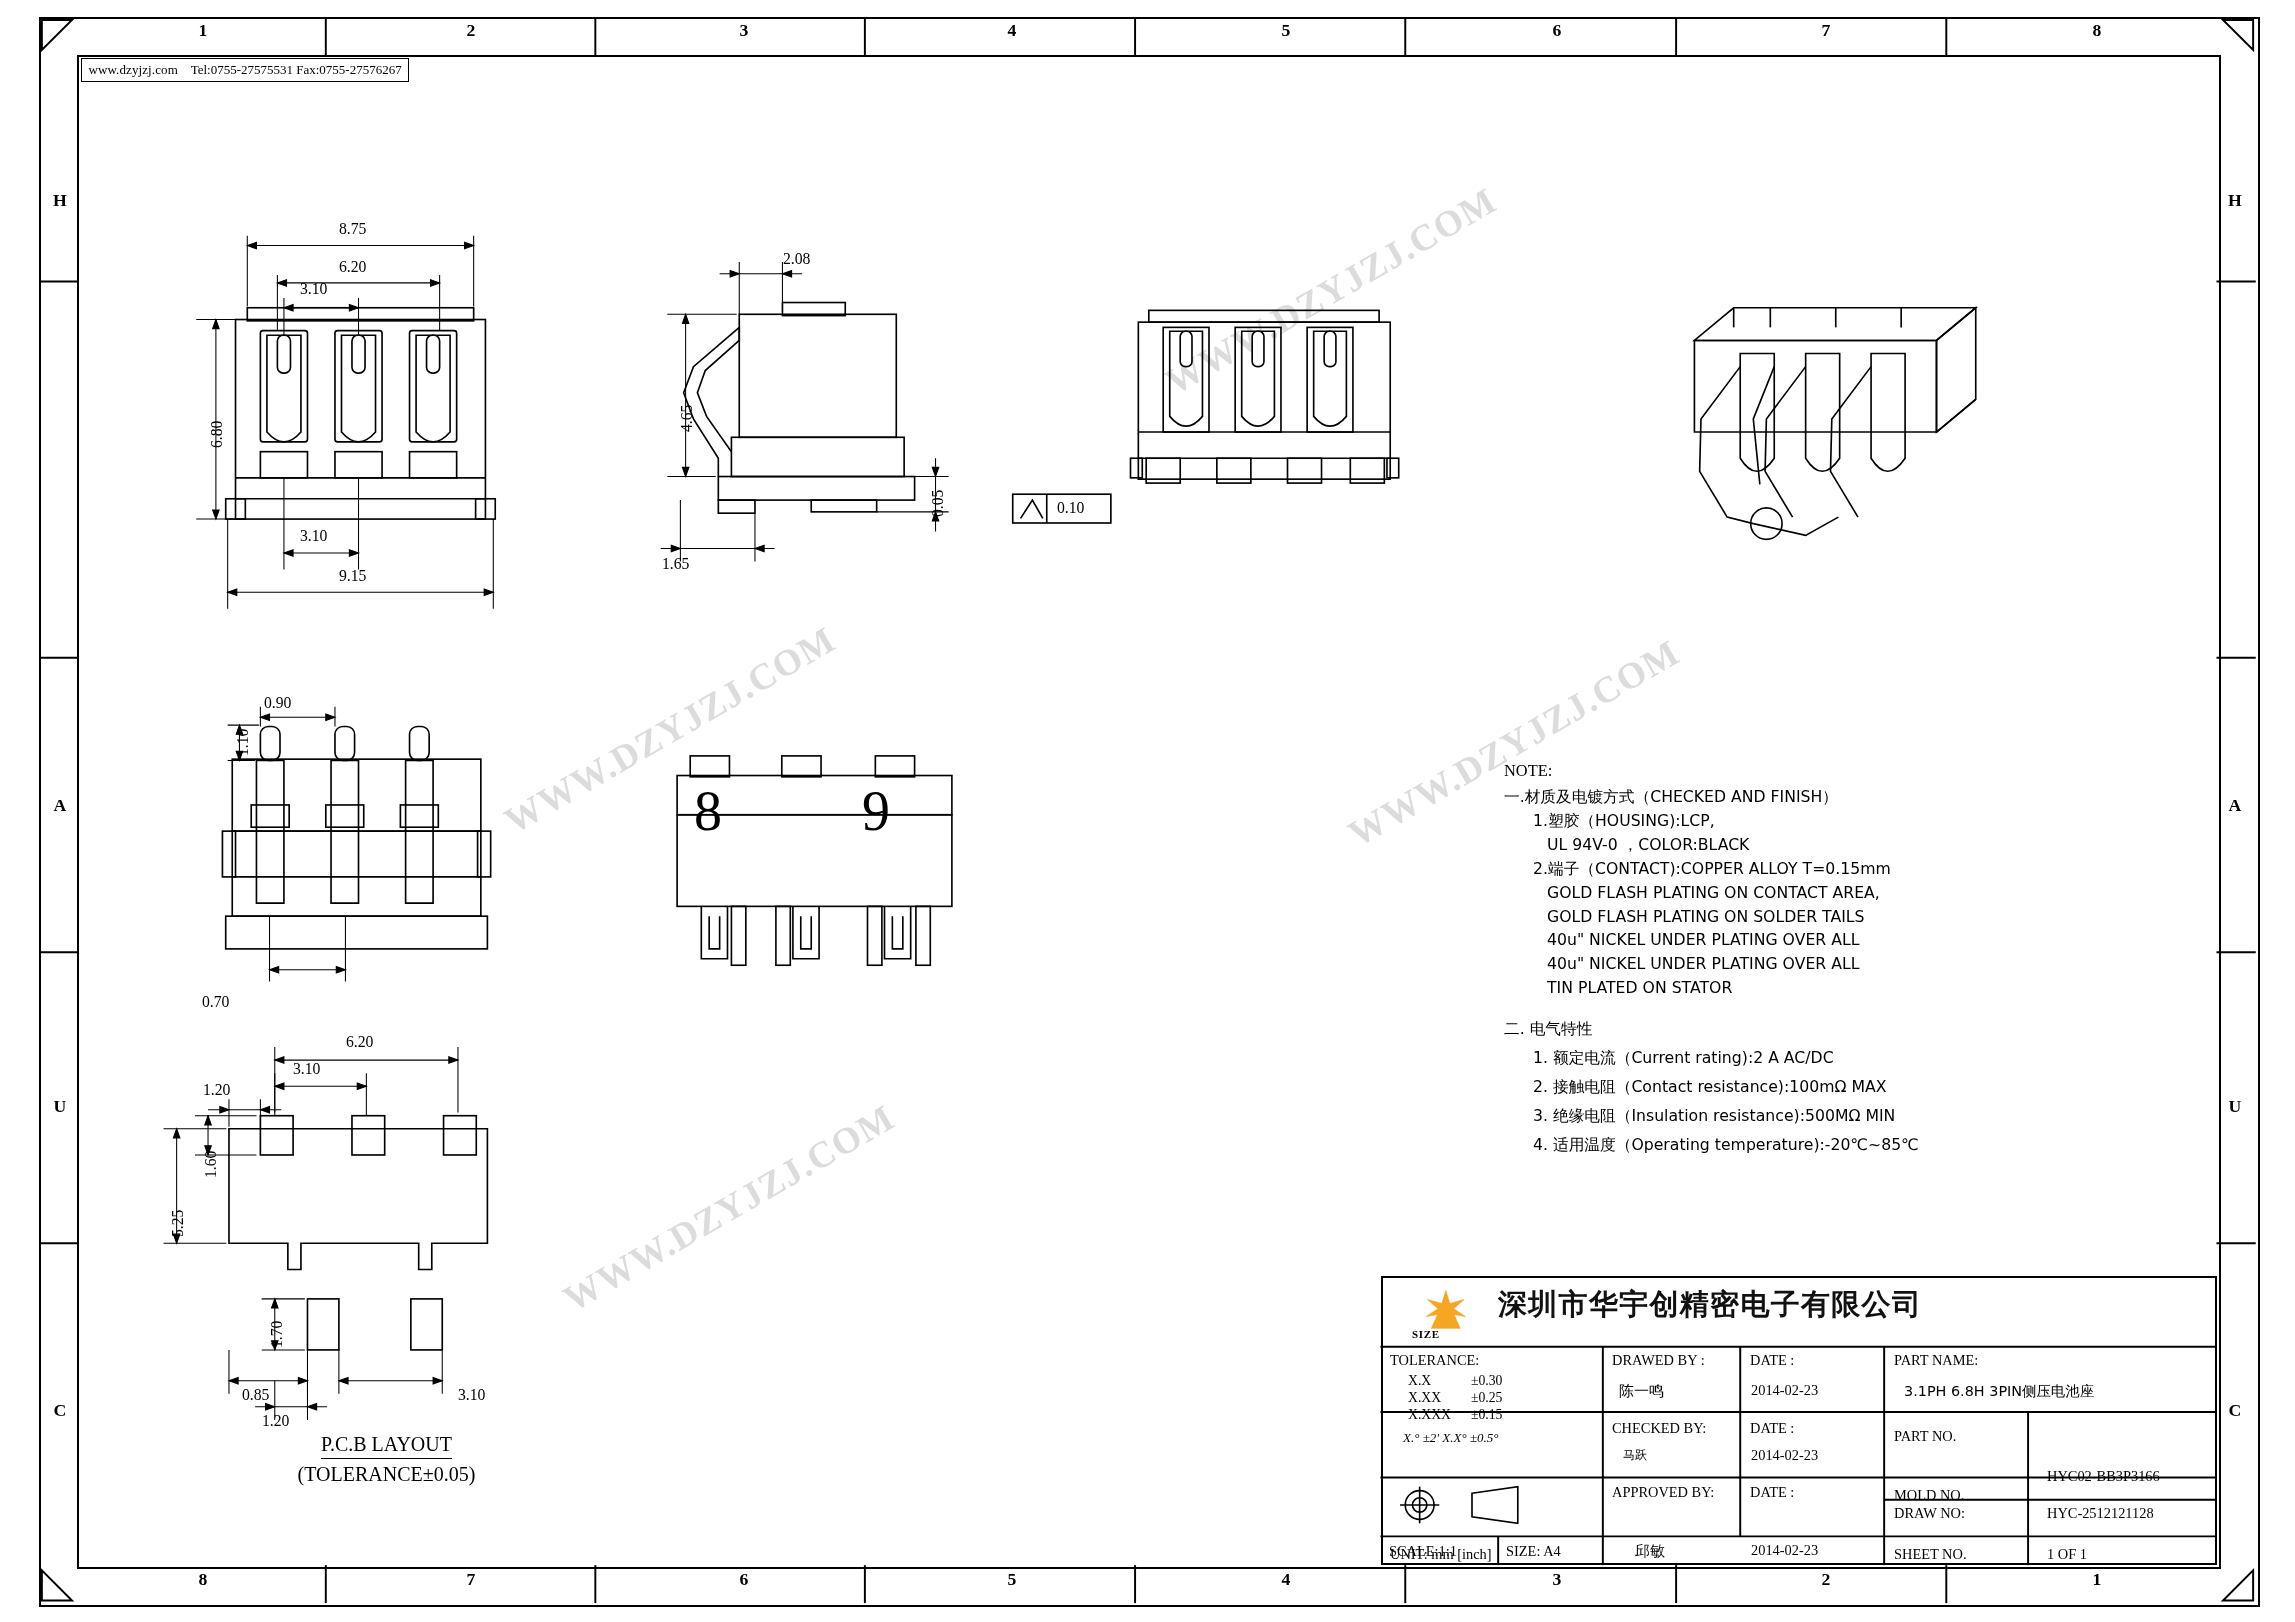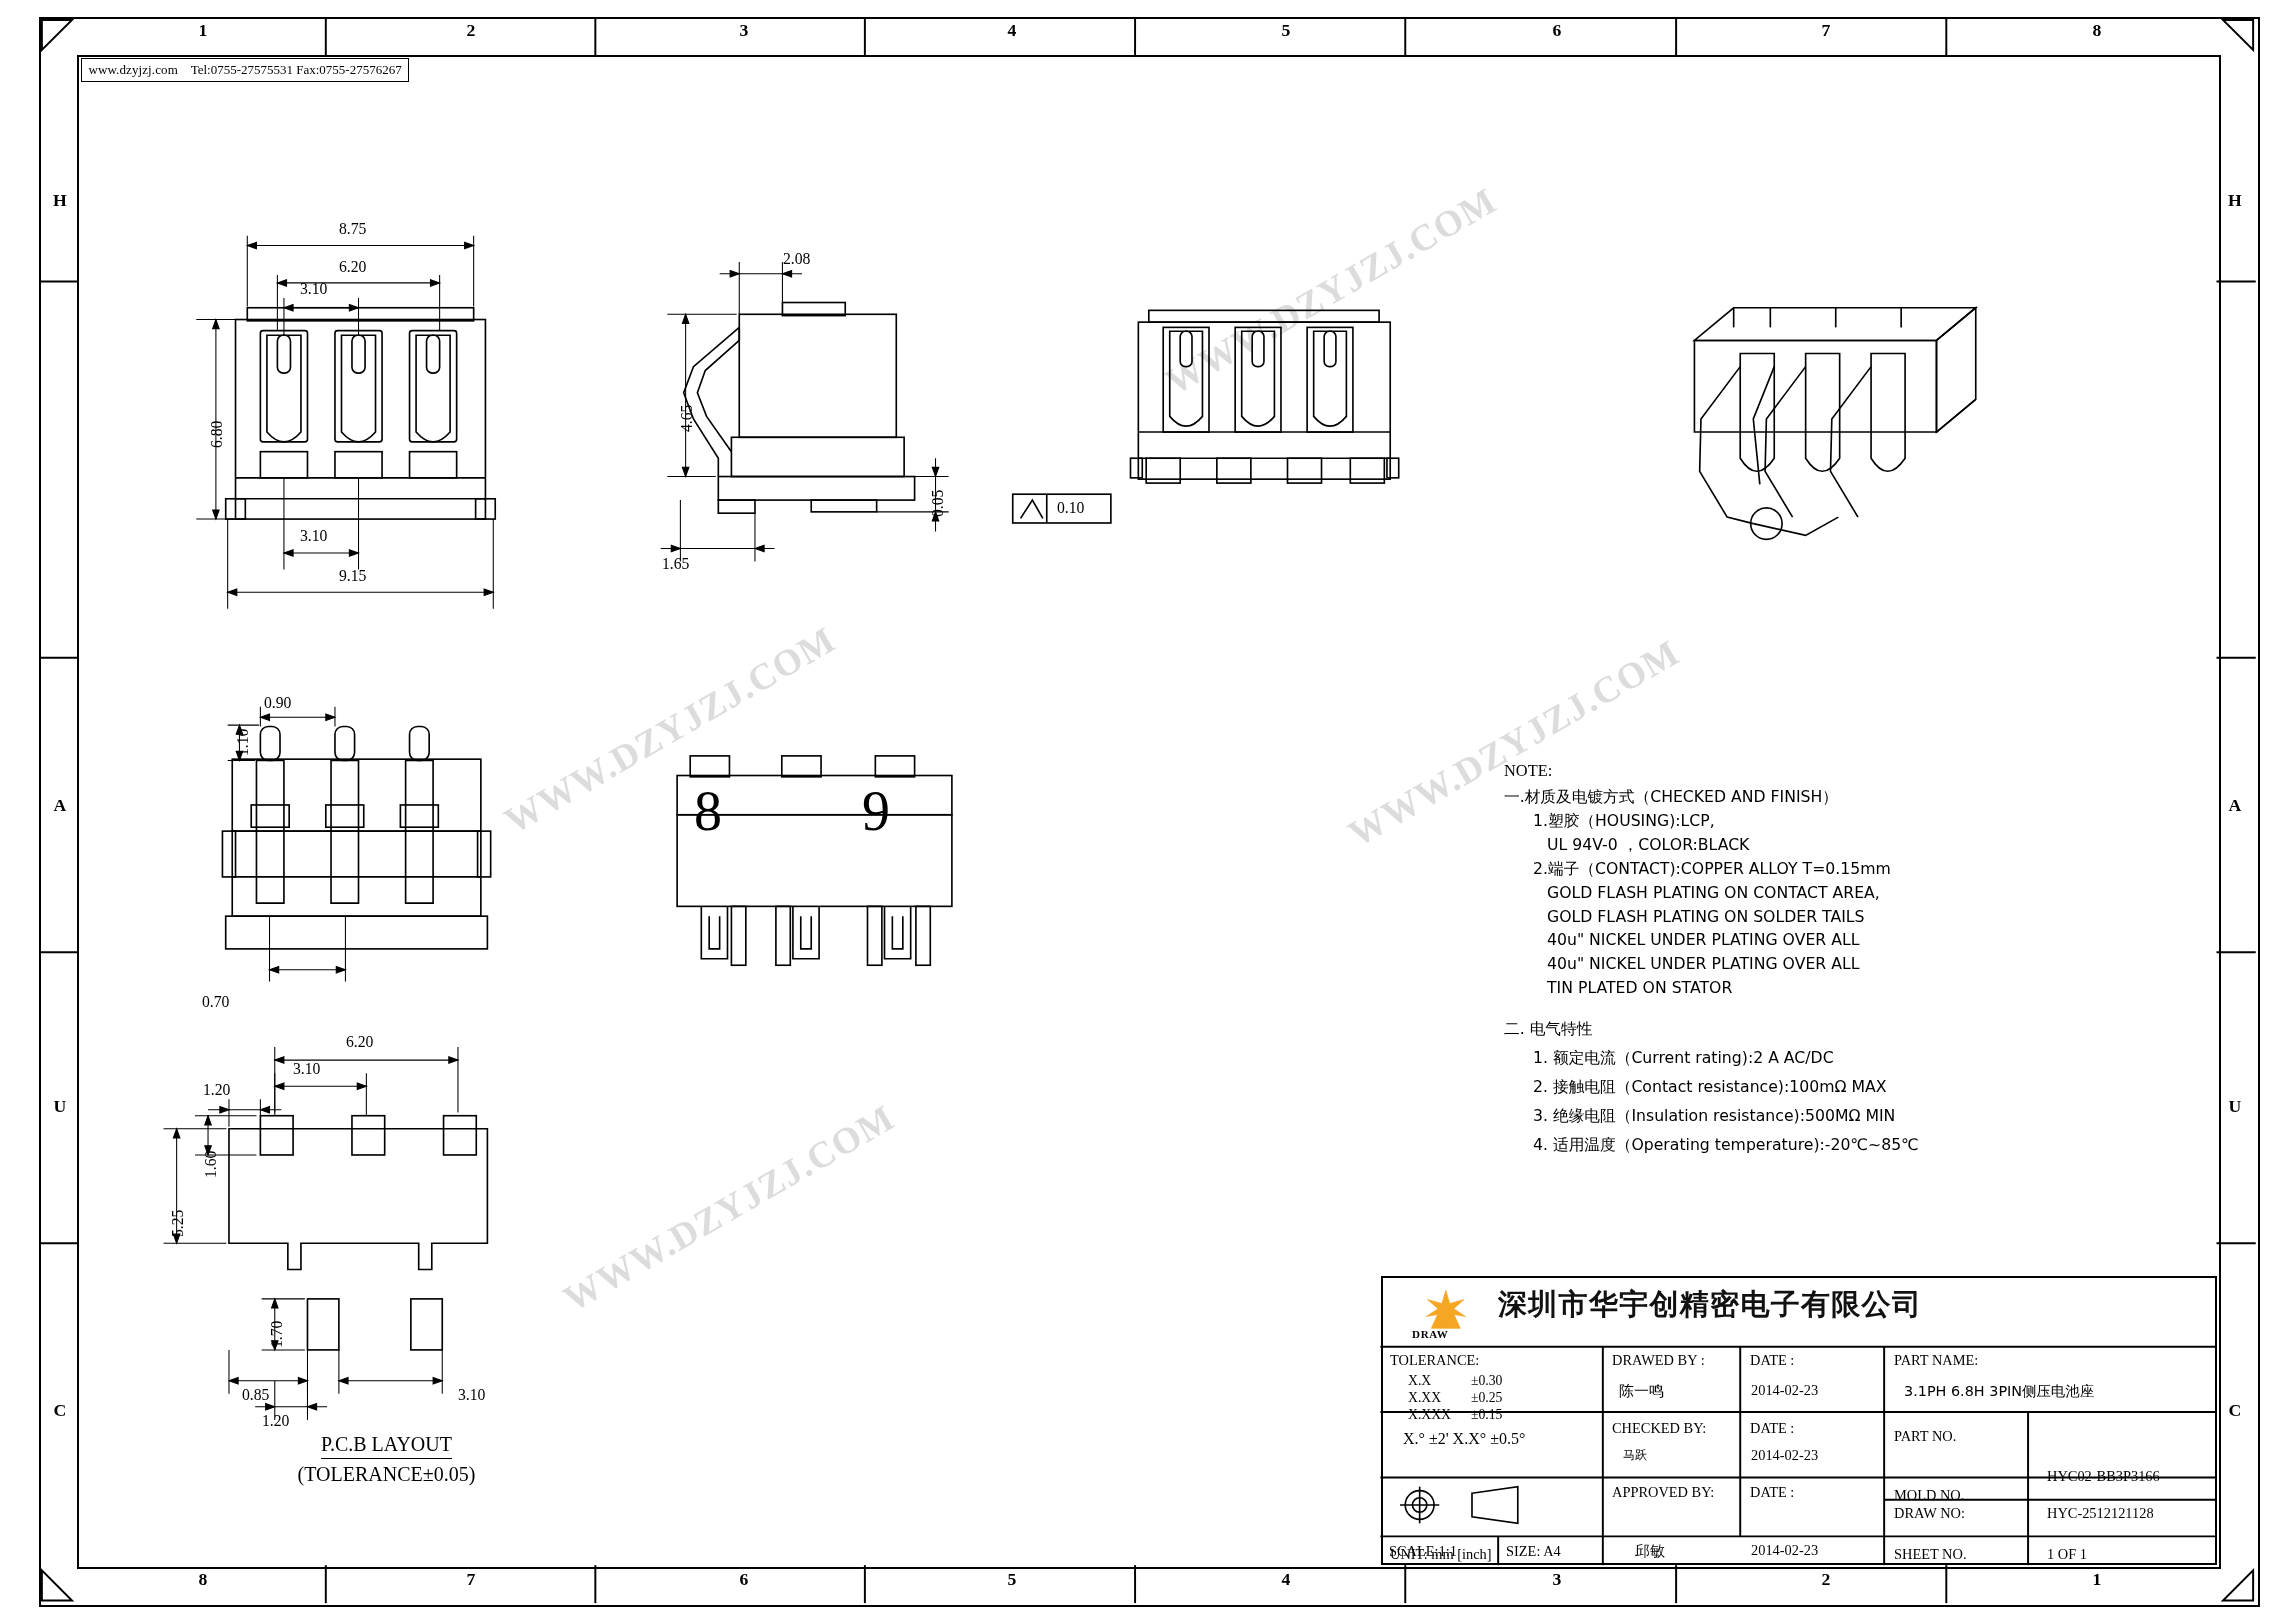--- a/index.html
+++ b/index.html
@@ -511,31 +511,31 @@
       <line x1="2170" y1="2272" x2="2170" y2="2328"></line>
       <path d="M2250 2282 L2320 2272 L2320 2328 L2250 2318 Z"></path>
     </g>
 
     <g>
       <path d="M2210 1980 L2232 2030 L2188 2030 Z" fill="#f5a623" stroke="#f5a623"></path>
       <path d="M2210 1972 L2216 1992 L2238 1986 L2222 2000 L2240 2012 L2218 2008 L2210 2028 L2202 2008 L2180 2012 L2198 2000 L2182 1986 L2204 1992 Z" fill="#f5a623" stroke="#f5a623" stroke-width="1"></path>
     </g>
   </svg>
 
-  <div class="logo-txt">DRAW</div>
+  <div class="logo-txt">SIZE</div>
   <div class="company">深圳市华宇创精密电子有限公司</div>
 
   <div class="tb-cell" style="left:1390px;top:1352px;">TOLERANCE:</div>
   <div class="tb-cell" style="left:1408px;top:1373px;font-size:13.7px;">X.X</div>
   <div class="tb-cell" style="left:1471px;top:1373px;font-size:13.7px;">±0.30</div>
   <div class="tb-cell" style="left:1408px;top:1390px;font-size:13.7px;">X.XX</div>
   <div class="tb-cell" style="left:1471px;top:1390px;font-size:13.7px;">±0.25</div>
   <div class="tb-cell" style="left:1408px;top:1407px;font-size:13.7px;">X.XXX</div>
   <div class="tb-cell" style="left:1471px;top:1407px;font-size:13.7px;">±0.15</div>
-  <div class="tb-cell" style="left:1403px;top:1430px;font-size:16px;">X.°  ±2'          X.X°  ±0.5°</div>
+  <div class="tb-cell" style="left:1403px;top:1430px;font-size:13px;font-style:italic;">X.°  ±2'          X.X°  ±0.5°</div>
   <div class="tb-cell" style="left:1390px;top:1509px;margin-top:37px;">UNIT:  mm  [inch]</div>
   <div class="tb-cell" style="left:1389px;top:1543px;">SCALE:1:1</div>
   <div class="tb-cell" style="left:1506px;top:1543px;">SIZE: A4</div>
 
   <div class="tb-cell" style="left:1612px;top:1352px;">DRAWED BY :</div>
   <div class="tb-cell" style="left:1619px;top:1382px;font-family:'DejaVu Sans',sans-serif;font-size:15px;">陈一鸣</div>
   <div class="tb-cell" style="left:1750px;top:1352px;">DATE :</div>
   <div class="tb-cell" style="left:1751px;top:1382px;">2014-02-23</div>
 
   <div class="tb-cell" style="left:1612px;top:1420px;">CHECKED BY:</div>

